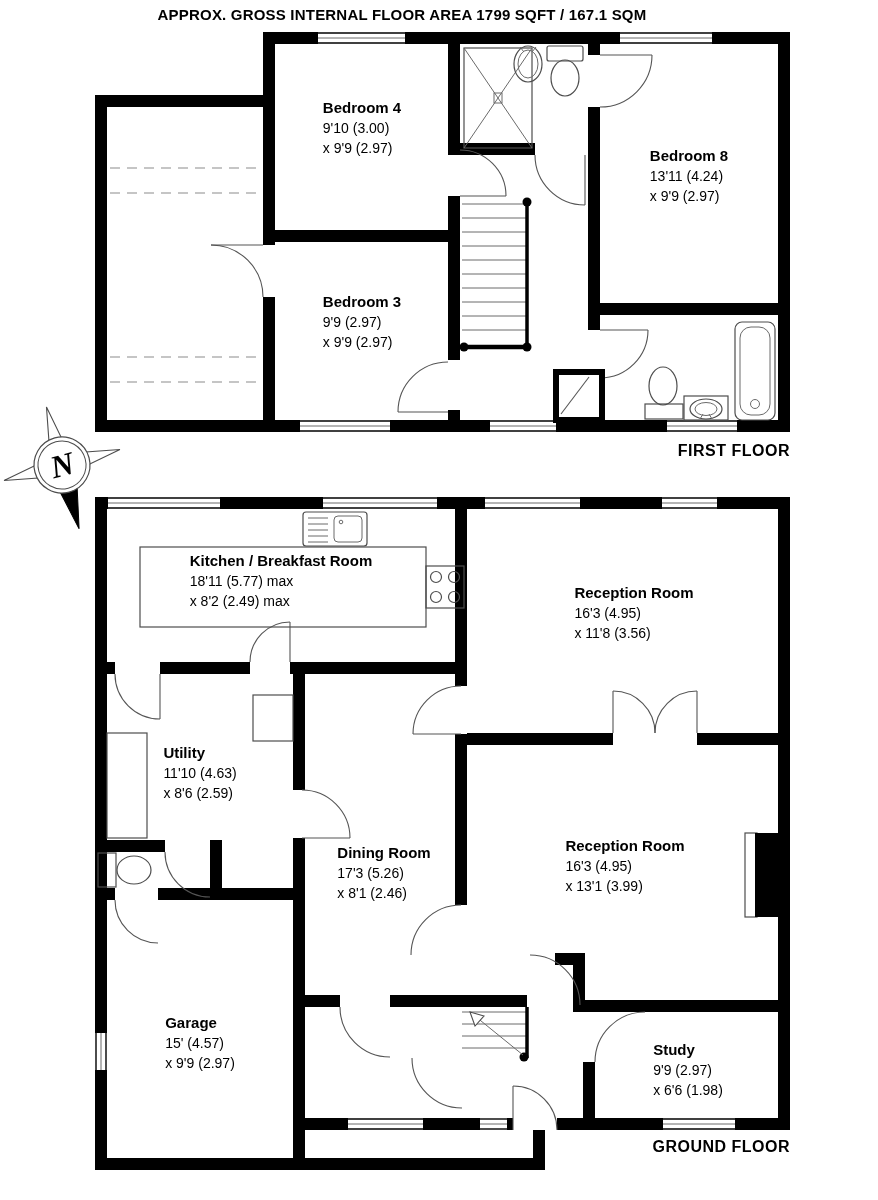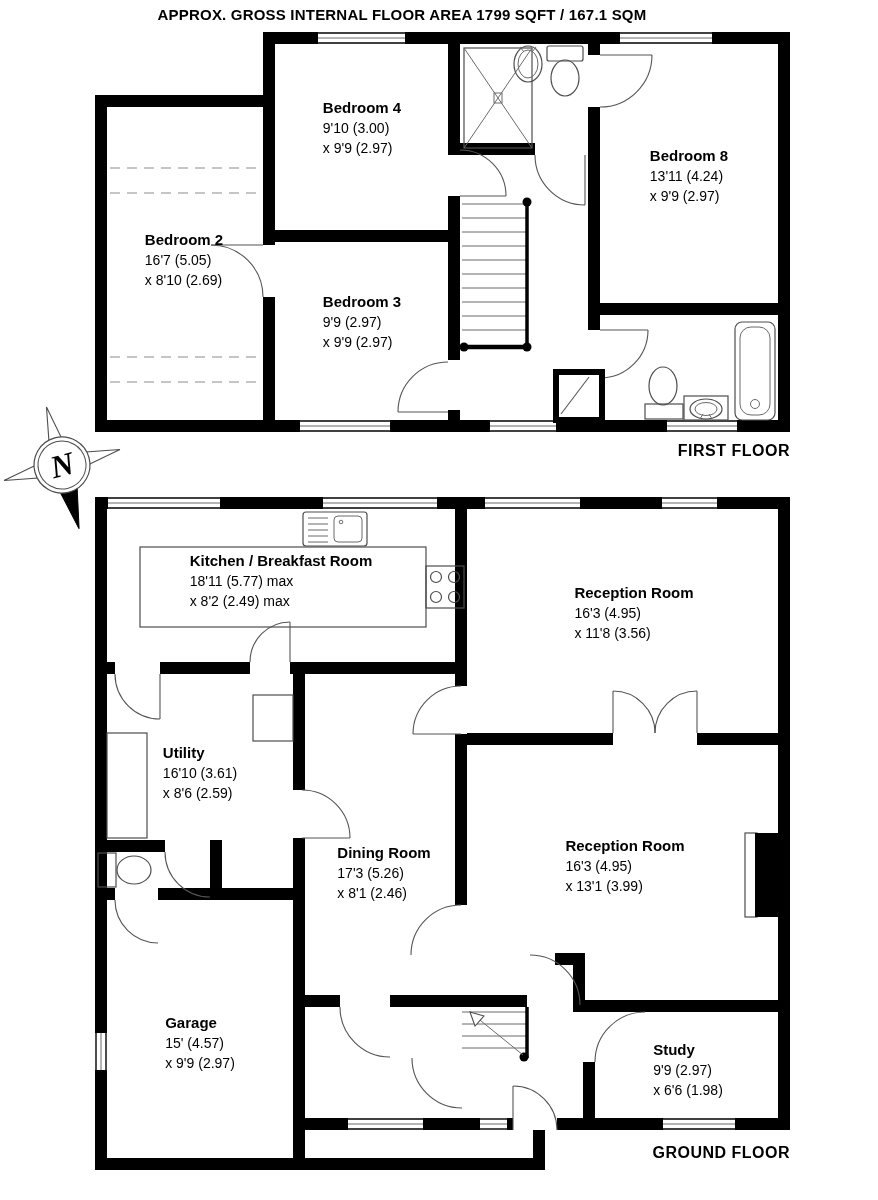--- a/index.html
+++ b/index.html
@@ -357,56 +357,51 @@
     <polygon points="0,66 -12,11 12,11" fill="#000" stroke="#000"></polygon>
     <circle cx="0" cy="0" r="28" fill="#fff" stroke="#4d4d4d" stroke-width="1.2"></circle>
     <circle cx="0" cy="0" r="24" fill="#fff" stroke="#4d4d4d" stroke-width="1"></circle>
     <text x="0" y="11" text-anchor="middle" font-family="Liberation Serif, DejaVu Serif, serif" font-size="32" font-weight="bold" font-style="italic" fill="#000">N</text>
   </g>
 </svg>
 
   <div class="title">APPROX. GROSS INTERNAL FLOOR AREA 1799 SQFT / 167.1 SQM</div>
 
   <div class="floor-label" style="right:88px;top:442px;">FIRST FLOOR</div>
-  <div class="floor-label" style="right:88px;top:1138px;margin-top:6px;">GROUND FLOOR</div>
+  <div class="floor-label" style="right:88px;top:1138px;">GROUND FLOOR</div>
 
   <div class="room-label" style="left:362px;top:98px;">
     <span class="rname">Bedroom 4</span>
     <span class="rdim">9'10 (3.00)</span>
     <span class="rdim">x 9'9 (2.97)</span>
   </div>
   <div class="room-label" style="left:689px;top:146px;">
     <span class="rname">Bedroom 8</span>
     <span class="rdim">13'11 (4.24)</span>
     <span class="rdim">x 9'9 (2.97)</span>
   </div>
-  <div class="room-label" style="left:184px;top:230px;">
-    <span class="rname">Bedroom 2</span>
-    <span class="rdim">16'7 (5.05)</span>
-    <span class="rdim">x 8'10 (2.69)</span>
-  </div>
   <div class="room-label" style="left:362px;top:292px;">
     <span class="rname">Bedroom 3</span>
     <span class="rdim">9'9 (2.97)</span>
     <span class="rdim">x 9'9 (2.97)</span>
   </div>
 
   <div class="room-label" style="left:281px;top:551px;">
     <span class="rname">Kitchen / Breakfast Room</span>
     <span class="rdim">18'11 (5.77) max</span>
     <span class="rdim">x 8'2 (2.49) max</span>
   </div>
   <div class="room-label" style="left:634px;top:583px;">
     <span class="rname">Reception Room</span>
     <span class="rdim">16'3 (4.95)</span>
     <span class="rdim">x 11'8 (3.56)</span>
   </div>
   <div class="room-label" style="left:200px;top:743px;">
     <span class="rname">Utility</span>
-    <span class="rdim">16'10 (3.61)</span>
+    <span class="rdim">11'10 (4.63)</span>
     <span class="rdim">x 8'6 (2.59)</span>
   </div>
   <div class="room-label" style="left:384px;top:843px;">
     <span class="rname">Dining Room</span>
     <span class="rdim">17'3 (5.26)</span>
     <span class="rdim">x 8'1 (2.46)</span>
   </div>
   <div class="room-label" style="left:625px;top:836px;">
     <span class="rname">Reception Room</span>
     <span class="rdim">16'3 (4.95)</span>

